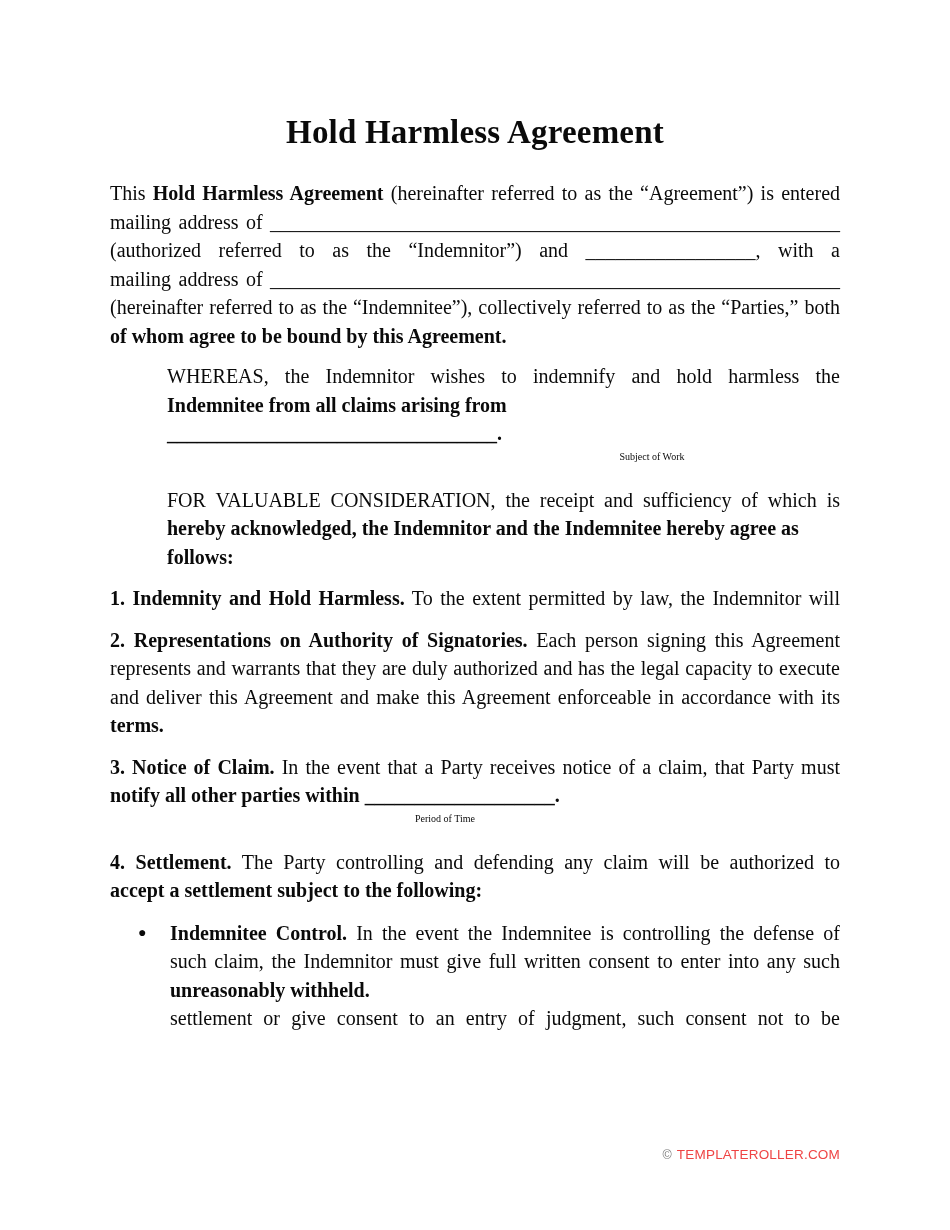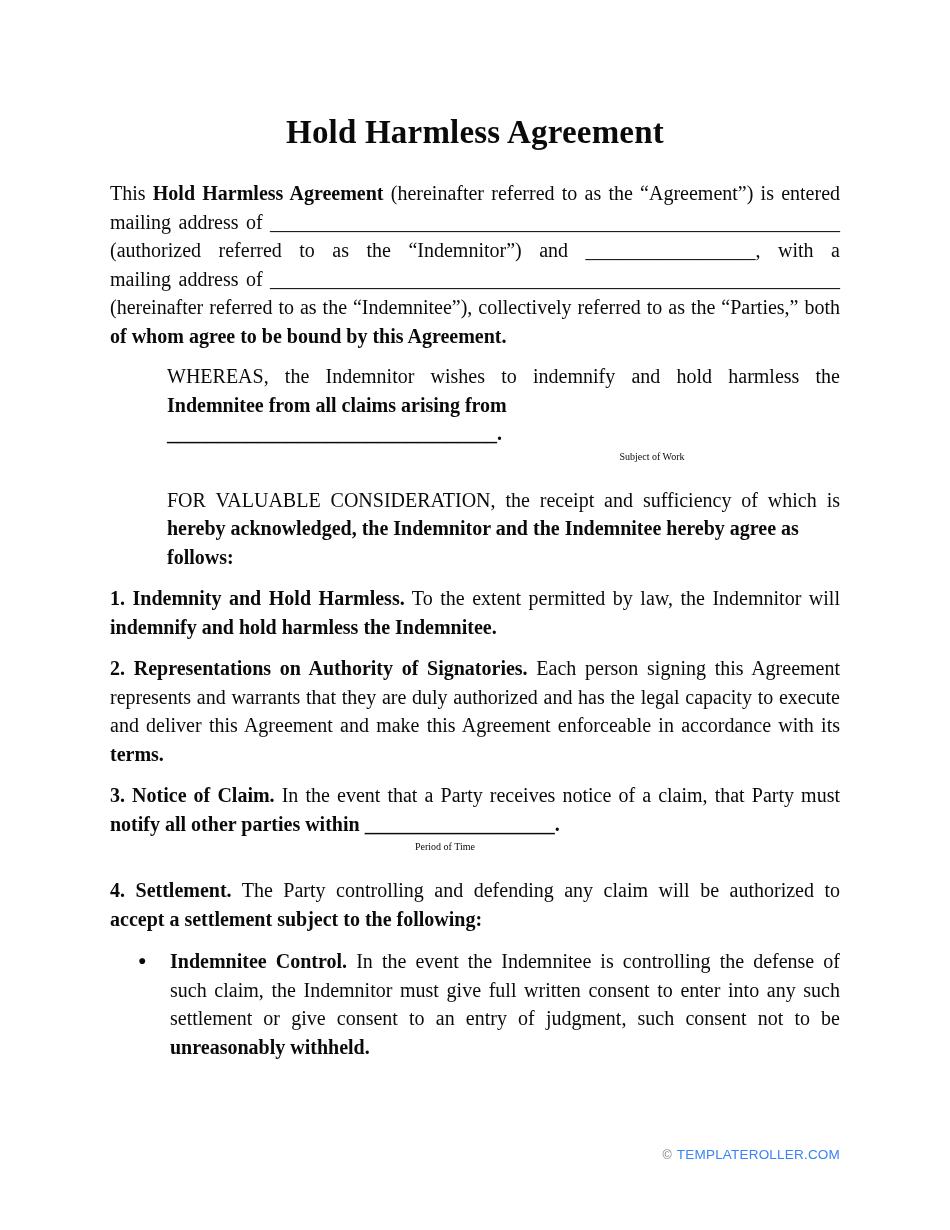--- a/index.html
+++ b/index.html
@@ -31,21 +31,21 @@
   .bullet-dot{
     position:absolute;left:28px;top:0;
     font-size:14px;line-height:28.5px;
   }
   .footer{
     position:absolute;top:1147px;right:110px;
     font-family:"Liberation Sans", sans-serif;
     font-size:13.5px;line-height:16px;letter-spacing:0.2px;
   }
   .footer .copy{color:#7b7b7b;margin-right:5px;font-size:12.5px;}
-  .footer .site{color:#3b82f6;text-decoration:none;}
+  .footer .site{color:#ef4444;text-decoration:none;}
 </style>
 </head>
 <body>
 
 <div class="page">
   <h1 class="doc-title">Hold Harmless Agreement</h1>
   <div>
       <div class="para para-intro-paragraph">
         <div class="line line-just"><span>This </span><span class="b">Hold Harmless Agreement</span><span> (hereinafter referred to as the “Agreement”) is entered</span></div>
         <div class="line line-just"><span>mailing address of </span><span class="blank">_________________________________________________________</span></div>
@@ -58,42 +58,41 @@
         <div class="line line-just"><span>WHEREAS, the Indemnitor wishes to indemnify and hold harmless the</span></div>
         <div class="line line-last"><span>Indemnitee from all claims arising from </span><span class="blank">_________________________________</span><span>.</span></div>
         <div class="caption">Subject of Work</div>
       </div>
       <div class="para para-consideration-clause indent">
         <div class="line line-just"><span>FOR VALUABLE CONSIDERATION, the receipt and sufficiency of which is</span></div>
         <div class="line line-last"><span>hereby acknowledged, the Indemnitor and the Indemnitee hereby agree as follows:</span></div>
       </div>
       <div class="para para-section-1-indemnity">
         <div class="line line-just"><span class="b">1. Indemnity and Hold Harmless.</span><span> To the extent permitted by law, the Indemnitor will</span></div>
-        <div class="line line-last"><span>indemnify and hold harmless the Indemnitee.</span></div>
       </div>
       <div class="para para-section-2-representations">
         <div class="line line-just"><span class="b">2. Representations on Authority of Signatories.</span><span> Each person signing this Agreement</span></div>
         <div class="line line-just"><span>represents and warrants that they are duly authorized and has the legal capacity to execute</span></div>
         <div class="line line-just"><span>and deliver this Agreement and make this Agreement enforceable in accordance with its</span></div>
         <div class="line line-last"><span>terms.</span></div>
       </div>
       <div class="para para-section-3-notice">
         <div class="line line-just"><span class="b">3. Notice of Claim.</span><span> In the event that a Party receives notice of a claim, that Party must</span></div>
         <div class="line line-last"><span>notify all other parties within </span><span class="blank">___________________</span><span>.</span></div>
         <div class="caption">Period of Time</div>
       </div>
       <div class="para para-section-4-settlement">
         <div class="line line-just"><span class="b">4. Settlement.</span><span> The Party controlling and defending any claim will be authorized to</span></div>
         <div class="line line-last"><span>accept a settlement subject to the following:</span></div>
       </div>
       <div class="para para-bullet-indemnitee-control bullet-item">
         <span class="bullet-dot">●</span>
         <div class="line line-just"><span class="b">Indemnitee Control.</span><span> In the event the Indemnitee is controlling the defense of</span></div>
         <div class="line line-just"><span>such claim, the Indemnitor must give full written consent to enter into any such</span></div>
+        <div class="line line-last"><span>unreasonably withheld.</span></div>
         <div class="line line-just"><span>settlement or give consent to an entry of judgment, such consent not to be</span></div>
-        <div class="line line-last"><span>unreasonably withheld.</span></div>
       </div>
     </div>
 </div>
 
 <div class="footer">
   <span class="copy">©</span><span class="site">TEMPLATEROLLER.COM</span>
 </div>
 
 </body></html>

